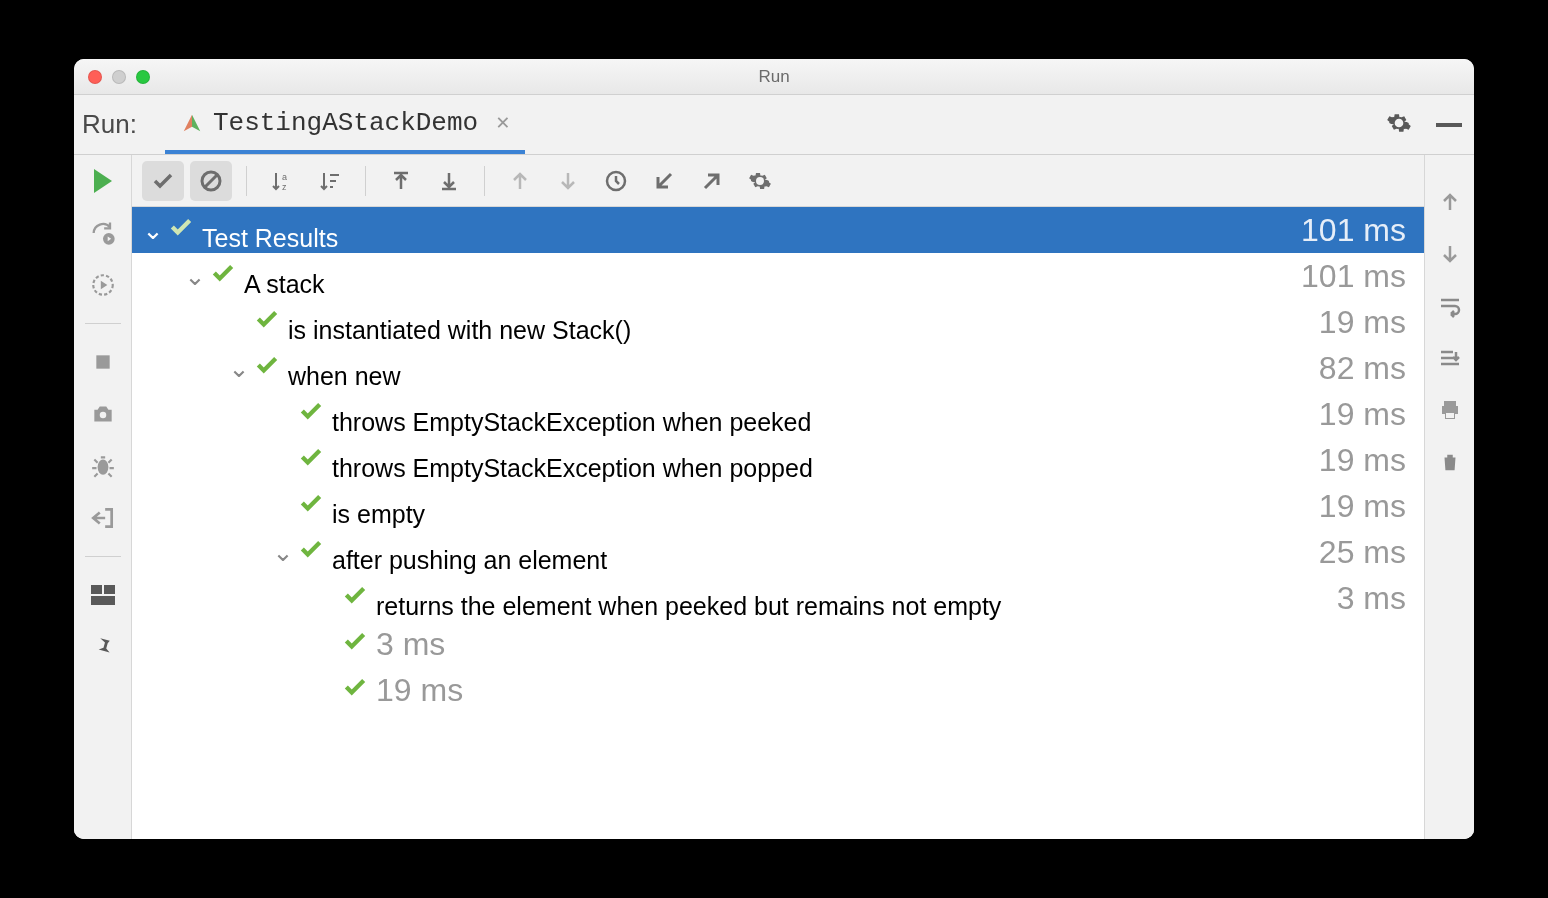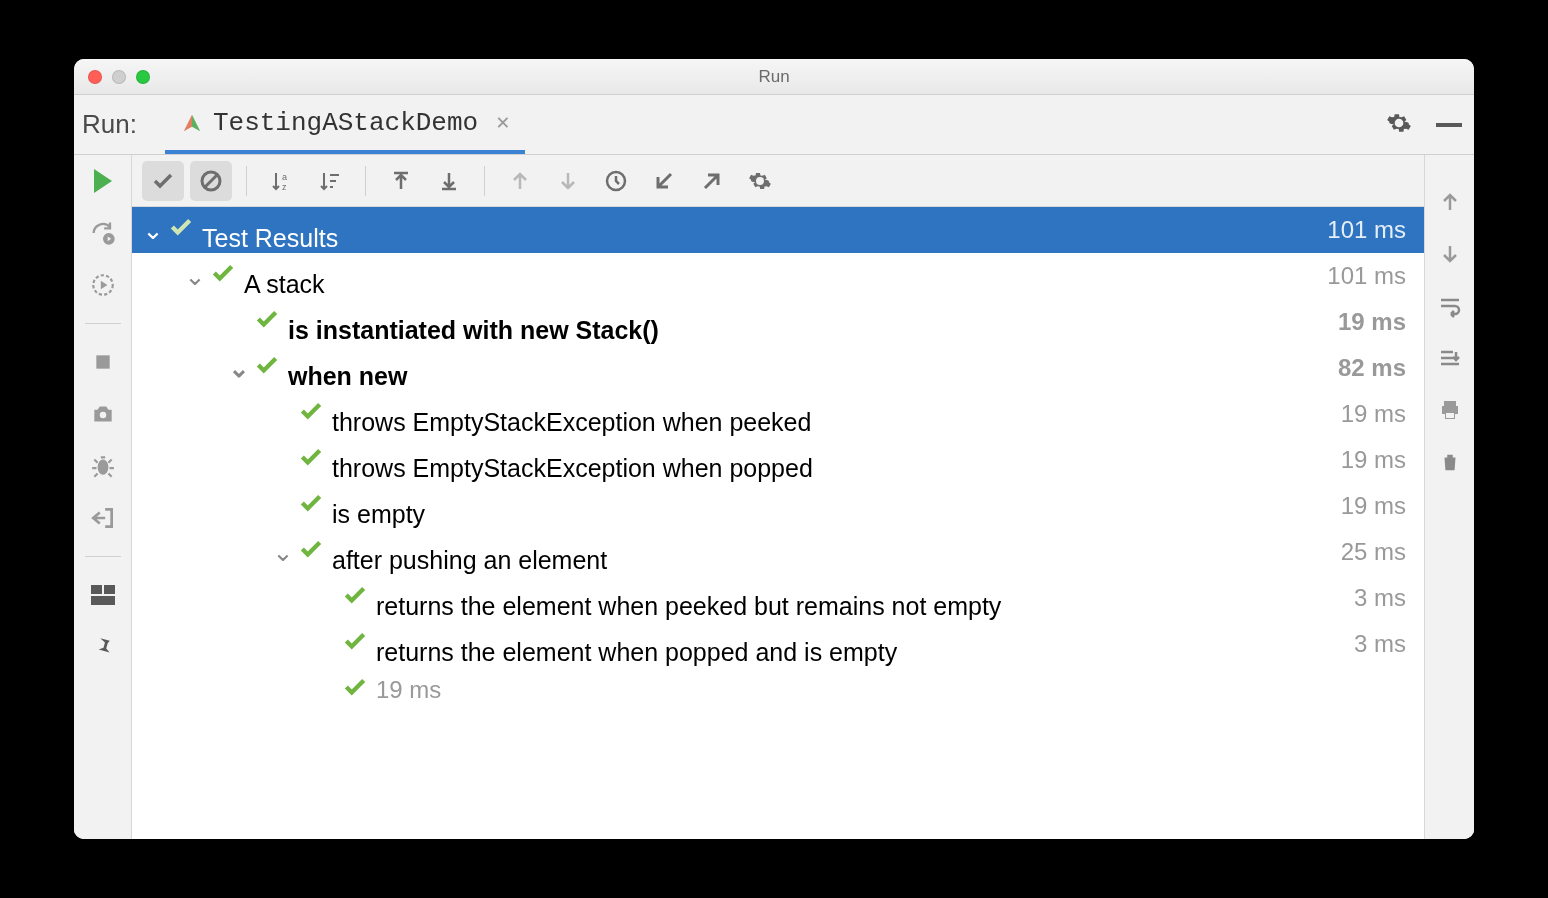--- a/index.html
+++ b/index.html
@@ -110,25 +110,25 @@
     height:46px;
     padding-right:18px;
     white-space:nowrap;
   }
   .row.selected { background:#2f74c0; color:#fff; }
   .row .chev { width:22px; text-align:center; color:#888; cursor:pointer; }
   .row.selected .chev { color:#fff; }
   .row .pass { color:#6fb53f; margin: 0 8px 0 4px; }
   .row.selected .pass { color:#cfe6b3; }
   .row .label { flex:1;margin-top:16px; }
-  .row .time { color:#999; font-size:24px;text-align:center; }
+  .row .time { color:#999; font-size:32px;text-align:center; }
   .row.selected .time { color:#e6eef8; }
   .indent0 { padding-left: 10px; }
   .indent1 { padding-left: 52px; }
-  .indent2 { padding-left: 96px; font-weight: bold; }
+  .indent2 { padding-left: 96px; }
   .indent3 { padding-left: 140px; }
   .indent4 { padding-left: 184px; }
   .right-gutter {
     width:50px;
     background:#f2f2f2;
     border-left:1px solid #d7d7d7;
     display:flex;
     flex-direction:column;
     align-items:center;
     padding-top:34px;
@@ -378,21 +378,20 @@
                   <path d="M4 12l5 5L20 6"></path>
                 </svg></span>
               <span class="label">returns the element when peeked but remains not empty</span>
               <span class="time">3 ms</span>
             </div>
             <div class="row indent4">
               <span class="chev"></span>
               <span class="pass"><svg class="check-svg" viewBox="0 0 24 24" fill="none" stroke="currentColor" stroke-width="4">
                   <path d="M4 12l5 5L20 6"></path>
                 </svg></span>
-              <span class="label">returns the element when popped and is empty</span>
               <span class="time">3 ms</span>
             </div>
             <div class="row indent4">
               <span class="chev"></span>
               <span class="pass"><svg class="check-svg" viewBox="0 0 24 24" fill="none" stroke="currentColor" stroke-width="4">
                   <path d="M4 12l5 5L20 6"></path>
                 </svg></span>
               <span class="time">19 ms</span>
             </div>
           </div>

